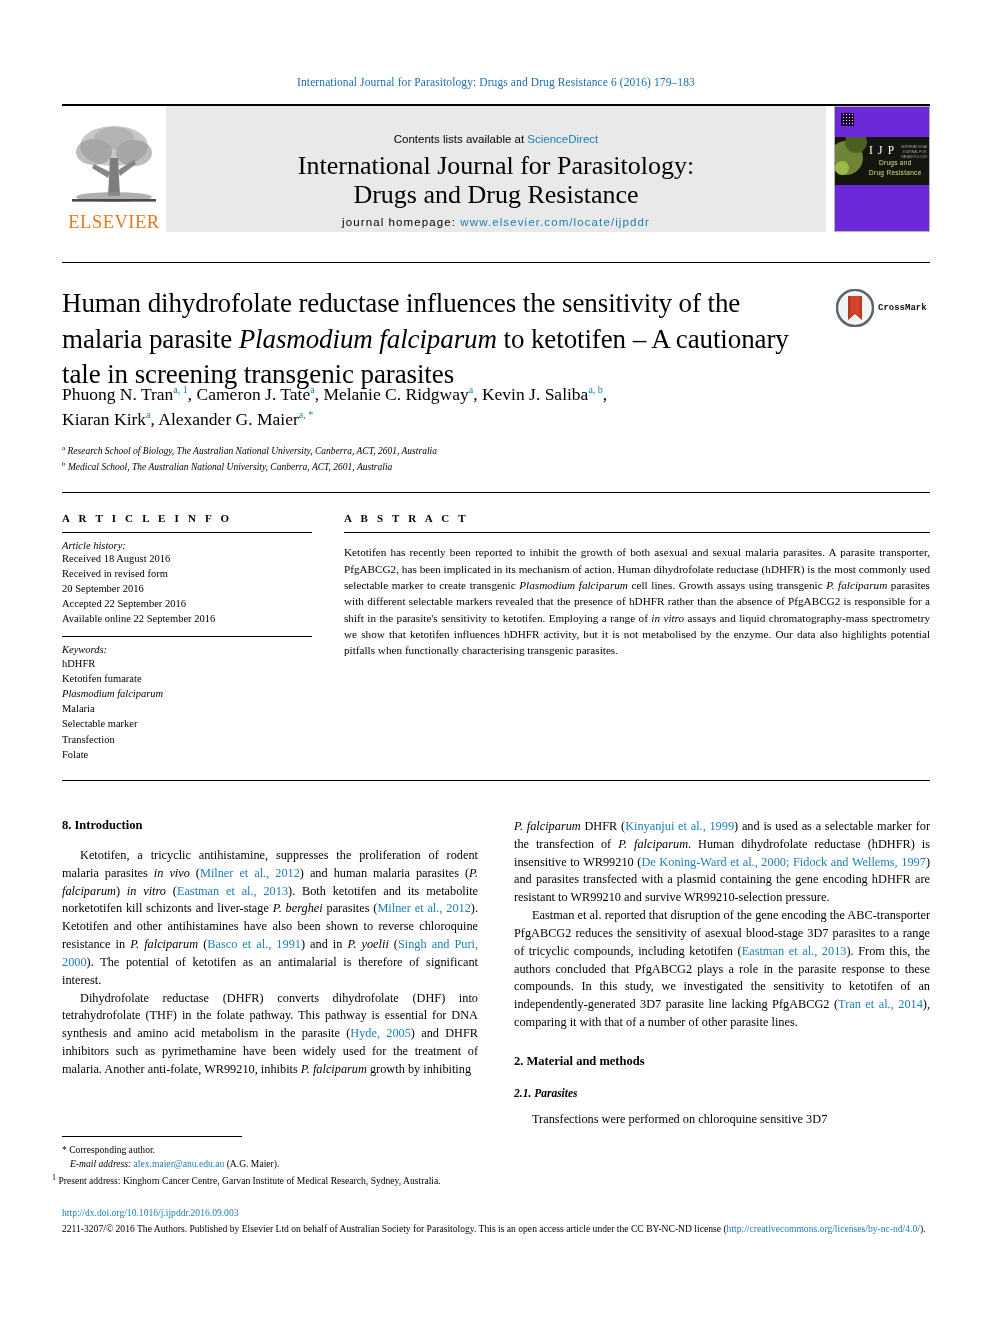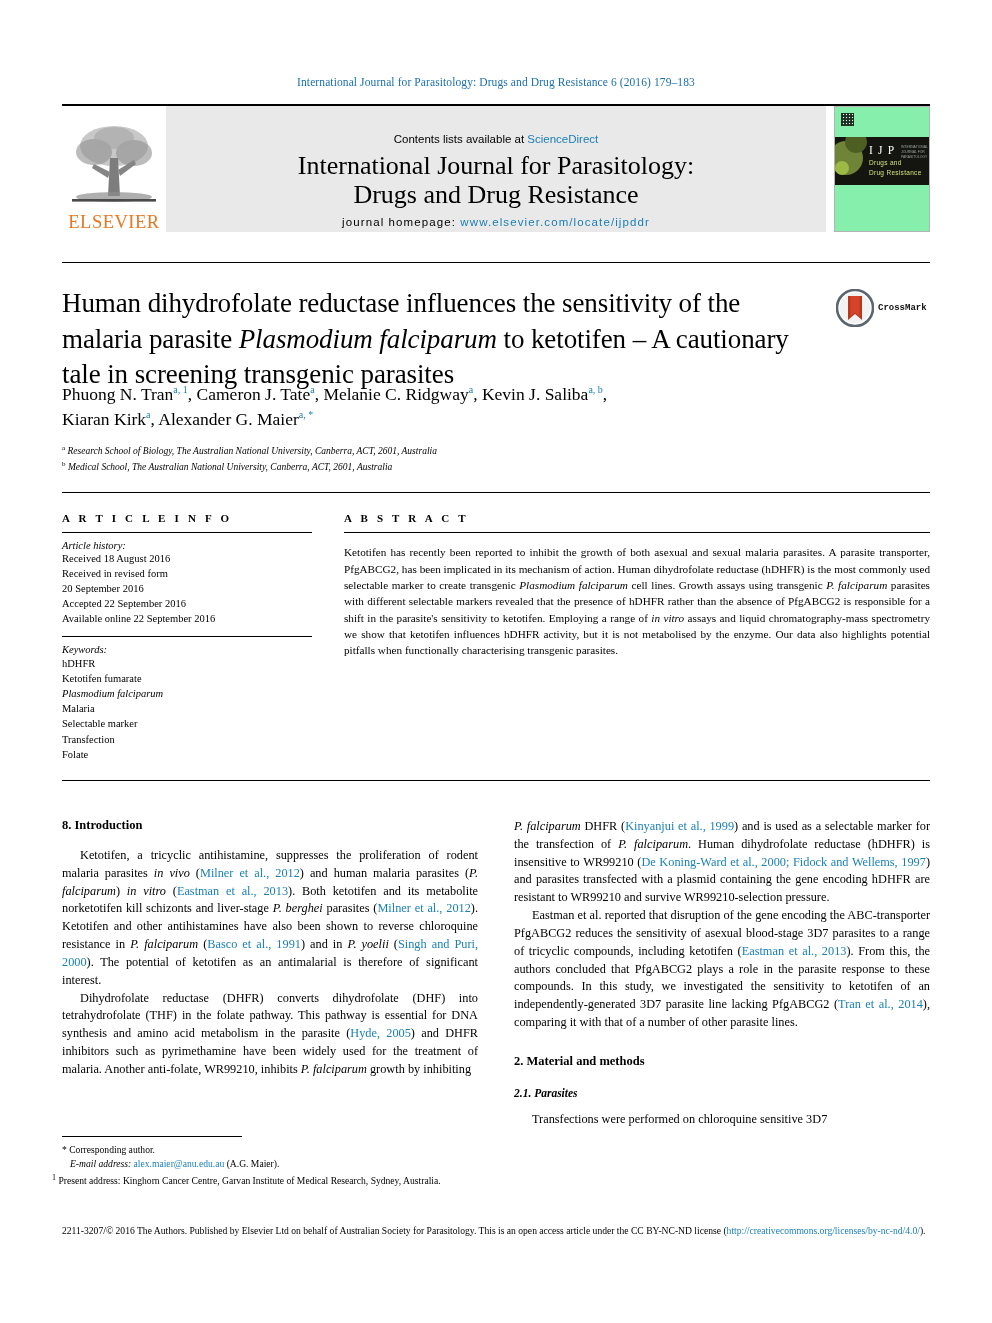--- a/index.html
+++ b/index.html
@@ -95,23 +95,24 @@
     font-size: 11.5px;
     letter-spacing: 1.1px;
     color: #000;
   }
   .homepage-line .url { color: #1a7fb5; }
   .cover-thumb {
     width: 96px;
     flex: 0 0 96px;
     margin-left: 8px;
     border: 1px solid #b4b4b4;
-    background: #86efac;
+    background: #6d28d9;
     position: relative;
     box-sizing: border-box;
+    text-align: center;
   }
   .cover-qr {
     position: absolute;
     top: 6px; left: 6px;
     width: 13px; height: 13px;
     background:
       repeating-linear-gradient(90deg,#111 0 2px,#fff 2px 3px),
       repeating-linear-gradient(0deg,#111 0 2px,#fff 2px 3px);
     background-blend-mode: multiply;
     opacity: .8;
@@ -304,21 +305,21 @@
   .fn { text-indent: -10px; padding-left: 10px; }
   .doi-block {
     position: absolute;
     top: 1206px;
     left: 62px;
     width: 868px;
     font-size: 9.6px;
     line-height: 1.45;
   }
   .doi-link { color: #1a7fb5; font-weight: normal; }
-  .copyright-line { margin-top: 18px; }
+  .copyright-line { margin-top: 2px; }
 </style>
 </head>
 <body>
 
 <div class="page">
 
   <div class="running-head">International Journal for Parasitology: Drugs and Drug Resistance 6 (2016) 179–183</div>
 
   <div class="masthead">
     <div class="masthead-inner">
@@ -458,16 +459,17 @@
   </div>
 
   <div class="footnote-rule"></div>
   <div class="footnotes">
     <div class="fn">* Corresponding author.</div>
     <div class="fn" style="padding-left:18px;"><span class="it">E-mail address:</span> <span class="link">alex.maier@anu.edu.au</span> <span>(A.G. Maier).</span></div>
     <div class="fn" style="padding-left:0;"><sup>1</sup> <span>Present address: Kinghorn Cancer Centre, Garvan Institute of Medical Research, Sydney, Australia.</span></div>
   </div>
 
   <div class="doi-block">
+    <div class="doi-link">http://dx.doi.org/10.1016/j.ijpddr.2016.09.003</div>
     <div class="copyright-line"><span>2211-3207/© 2016 The Authors. Published by Elsevier Ltd on behalf of Australian Society for Parasitology. This is an open access article under the CC BY-NC-ND license (</span><span class="link">http://</span><span class="link">creativecommons.org/licenses/by-nc-nd/4.0/</span><span>).</span></div>
   </div>
 
 </div>
 
 </body></html>

